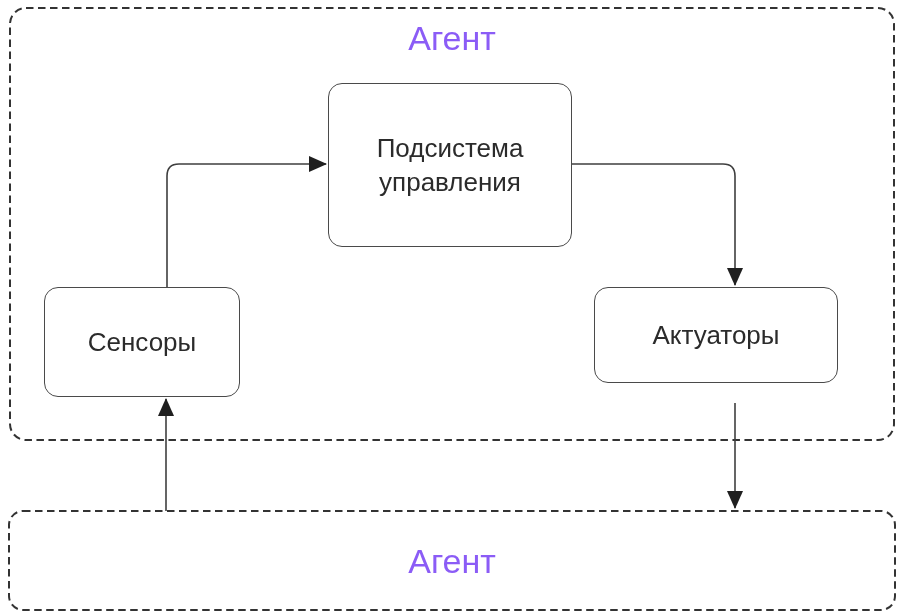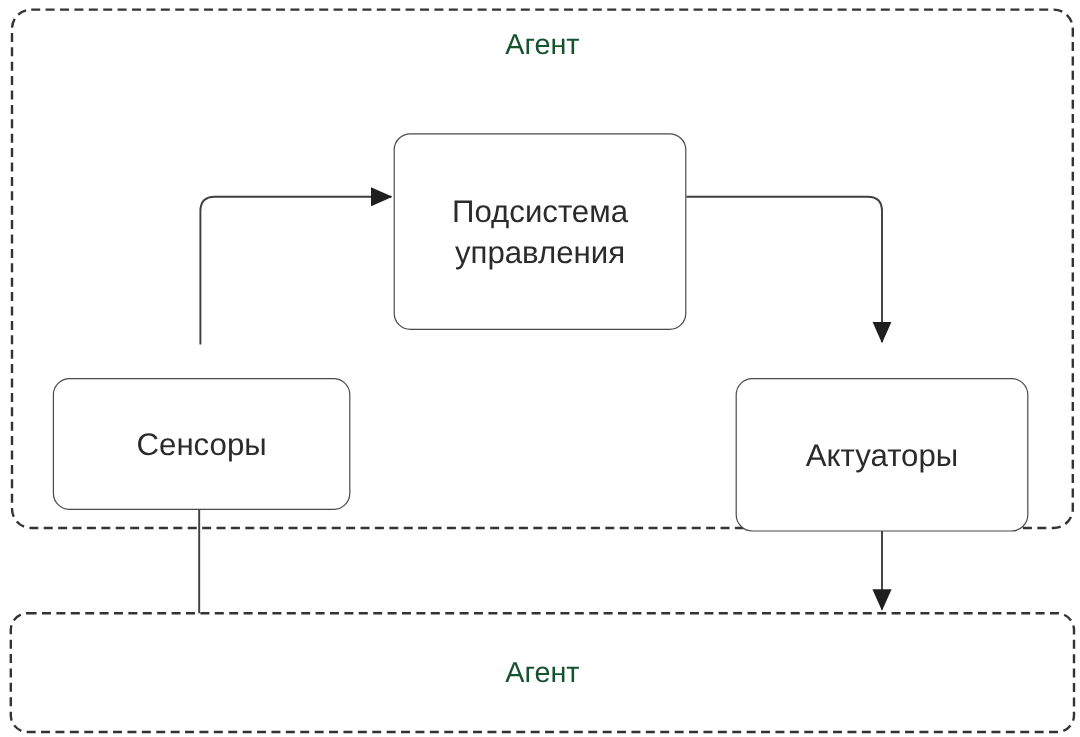--- a/index.html
+++ b/index.html
@@ -30,33 +30,32 @@
     border: 1.3px solid #4a4a4a;
     border-radius: 14px;
     display: flex;
     align-items: center;
     justify-content: center;
     text-align: center;
     font-size: 26px;
     line-height: 34px;
     color: #2b2b2b;
     padding: 0 0;
-    margin-top: 28px;
   }
   .node-control   { left: 328px; top: 83px;  width: 244px; height: 164px; }
-  .node-sensors   { left: 44px;  top: 287px; width: 248px; height: 110px; }
-  .node-actuators { left: 613px; top: 287px; width: 244px; height: 128px; }
+  .node-sensors   { left: 44px;  top: 287px; width: 196px; height: 110px; }
+  .node-actuators { left: 594px; top: 287px; width: 244px; height: 96px; }
   .container-label {
     position: absolute;
     left: 10px;
     width: 884px;
     text-align: center;
-    font-size: 24px;
+    font-size: 34px;
     line-height: 30px;
-    color: #14532d;
+    color: #8b5cf6;
   }
   .agent-label { top: 23px; }
   .env-label   { top: 546px; }
 </style>
 </head>
 <body>
 
 <div class="stage">
 
   <svg class="connector-layer" viewBox="0 0 900 614" xmlns="http://www.w3.org/2000/svg" fill="none">

